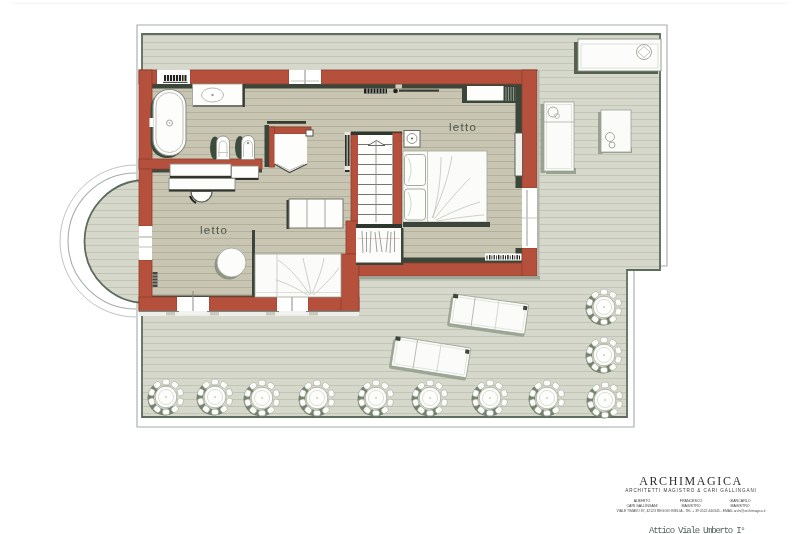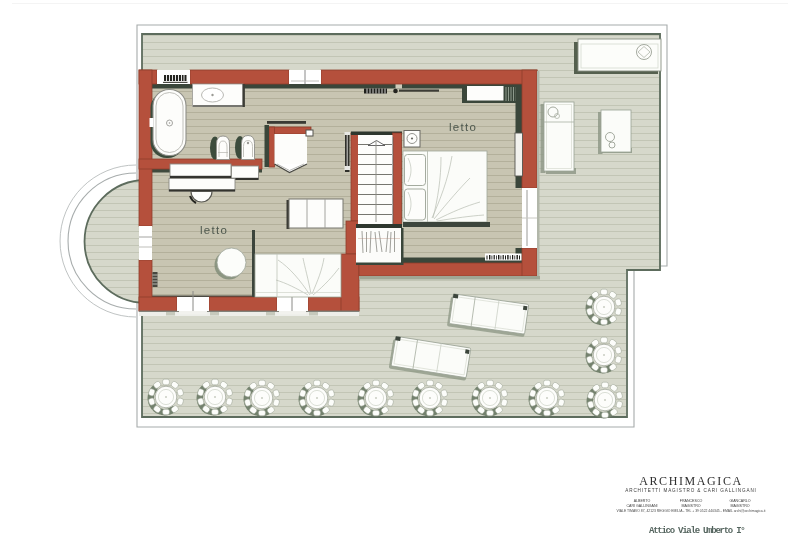--- a/index.html
+++ b/index.html
@@ -435,14 +435,14 @@
 </svg>
 
 
 <div style="position:absolute;left:576px;top:474px;width:230px;text-align:center;font-family:'Liberation Serif',serif;font-size:12px;letter-spacing:1.6px;color:#2e2e2e;">ARCHIMAGICA</div>
 <div style="position:absolute;left:576px;top:488px;width:230px;text-align:center;font-size:4.6px;letter-spacing:0.9px;color:#3a3a3a;">ARCHITETTI MAGISTRO &amp; CARI GALLINGANI</div>
 <div style="position:absolute;left:622px;top:499px;width:40px;text-align:center;font-size:3.6px;color:#3a3a3a;line-height:1.5;">ALBERTO<br>CARI GALLINGANI</div>
 <div style="position:absolute;left:671px;top:499px;width:40px;text-align:center;font-size:3.6px;color:#3a3a3a;line-height:1.5;">FRANCESCO<br>MAGISTRO</div>
 <div style="position:absolute;left:720px;top:499px;width:40px;text-align:center;font-size:3.6px;color:#3a3a3a;line-height:1.5;">GIANCARLO<br>MAGISTRO</div>
 <div style="position:absolute;left:576px;top:509px;width:230px;text-align:center;font-size:3.4px;color:#4a4a4a;">VIALE TIMAVO 87, 42123 REGGIO EMILIA - TEL + 39 0522 440345 - EMAIL archi@archimagica.it</div>
 
-<div style="position:absolute;left:649px;top:525.5px;font-family:'Liberation Mono',monospace;font-size:9px;color:#55655f;letter-spacing:-1.25px;font-weight:bold;">Attico Viale Umberto I°</div>
+<div style="position:absolute;left:649px;top:525.5px;font-family:'Liberation Mono',monospace;font-size:9px;color:#55655f;letter-spacing:-1.25px;">Attico Viale Umberto I°</div>
 </div>
 
 </body></html>

